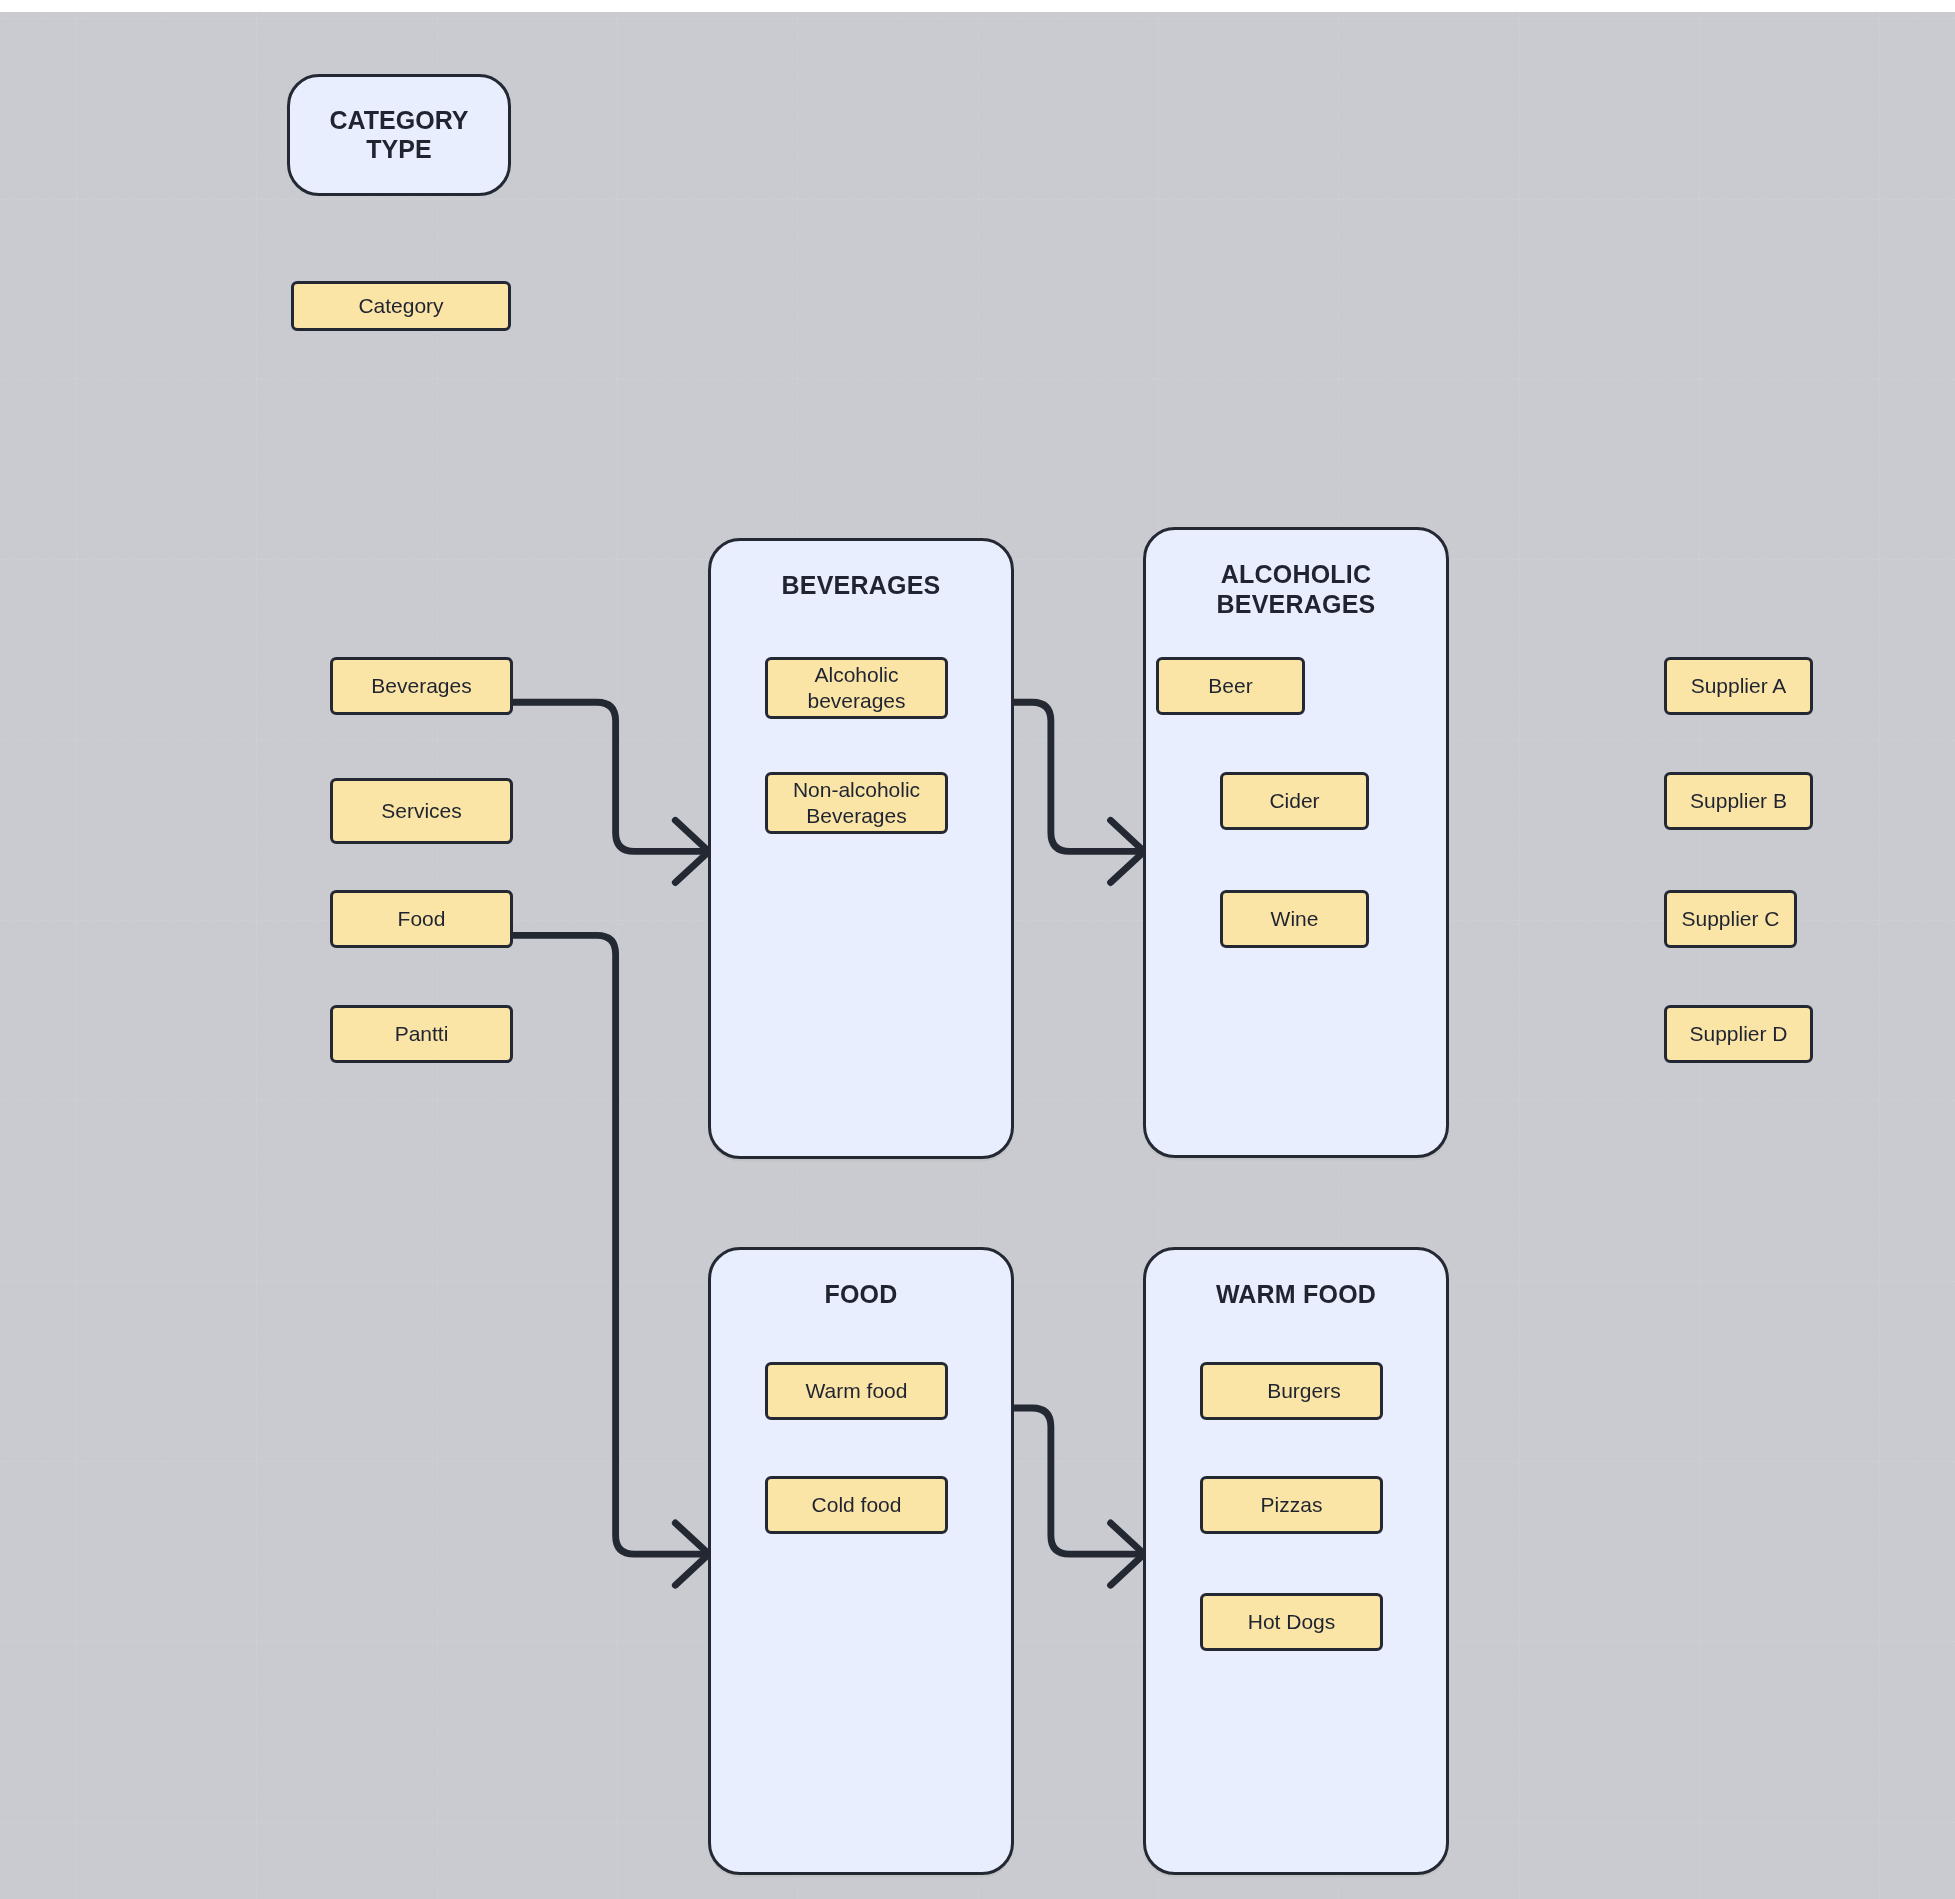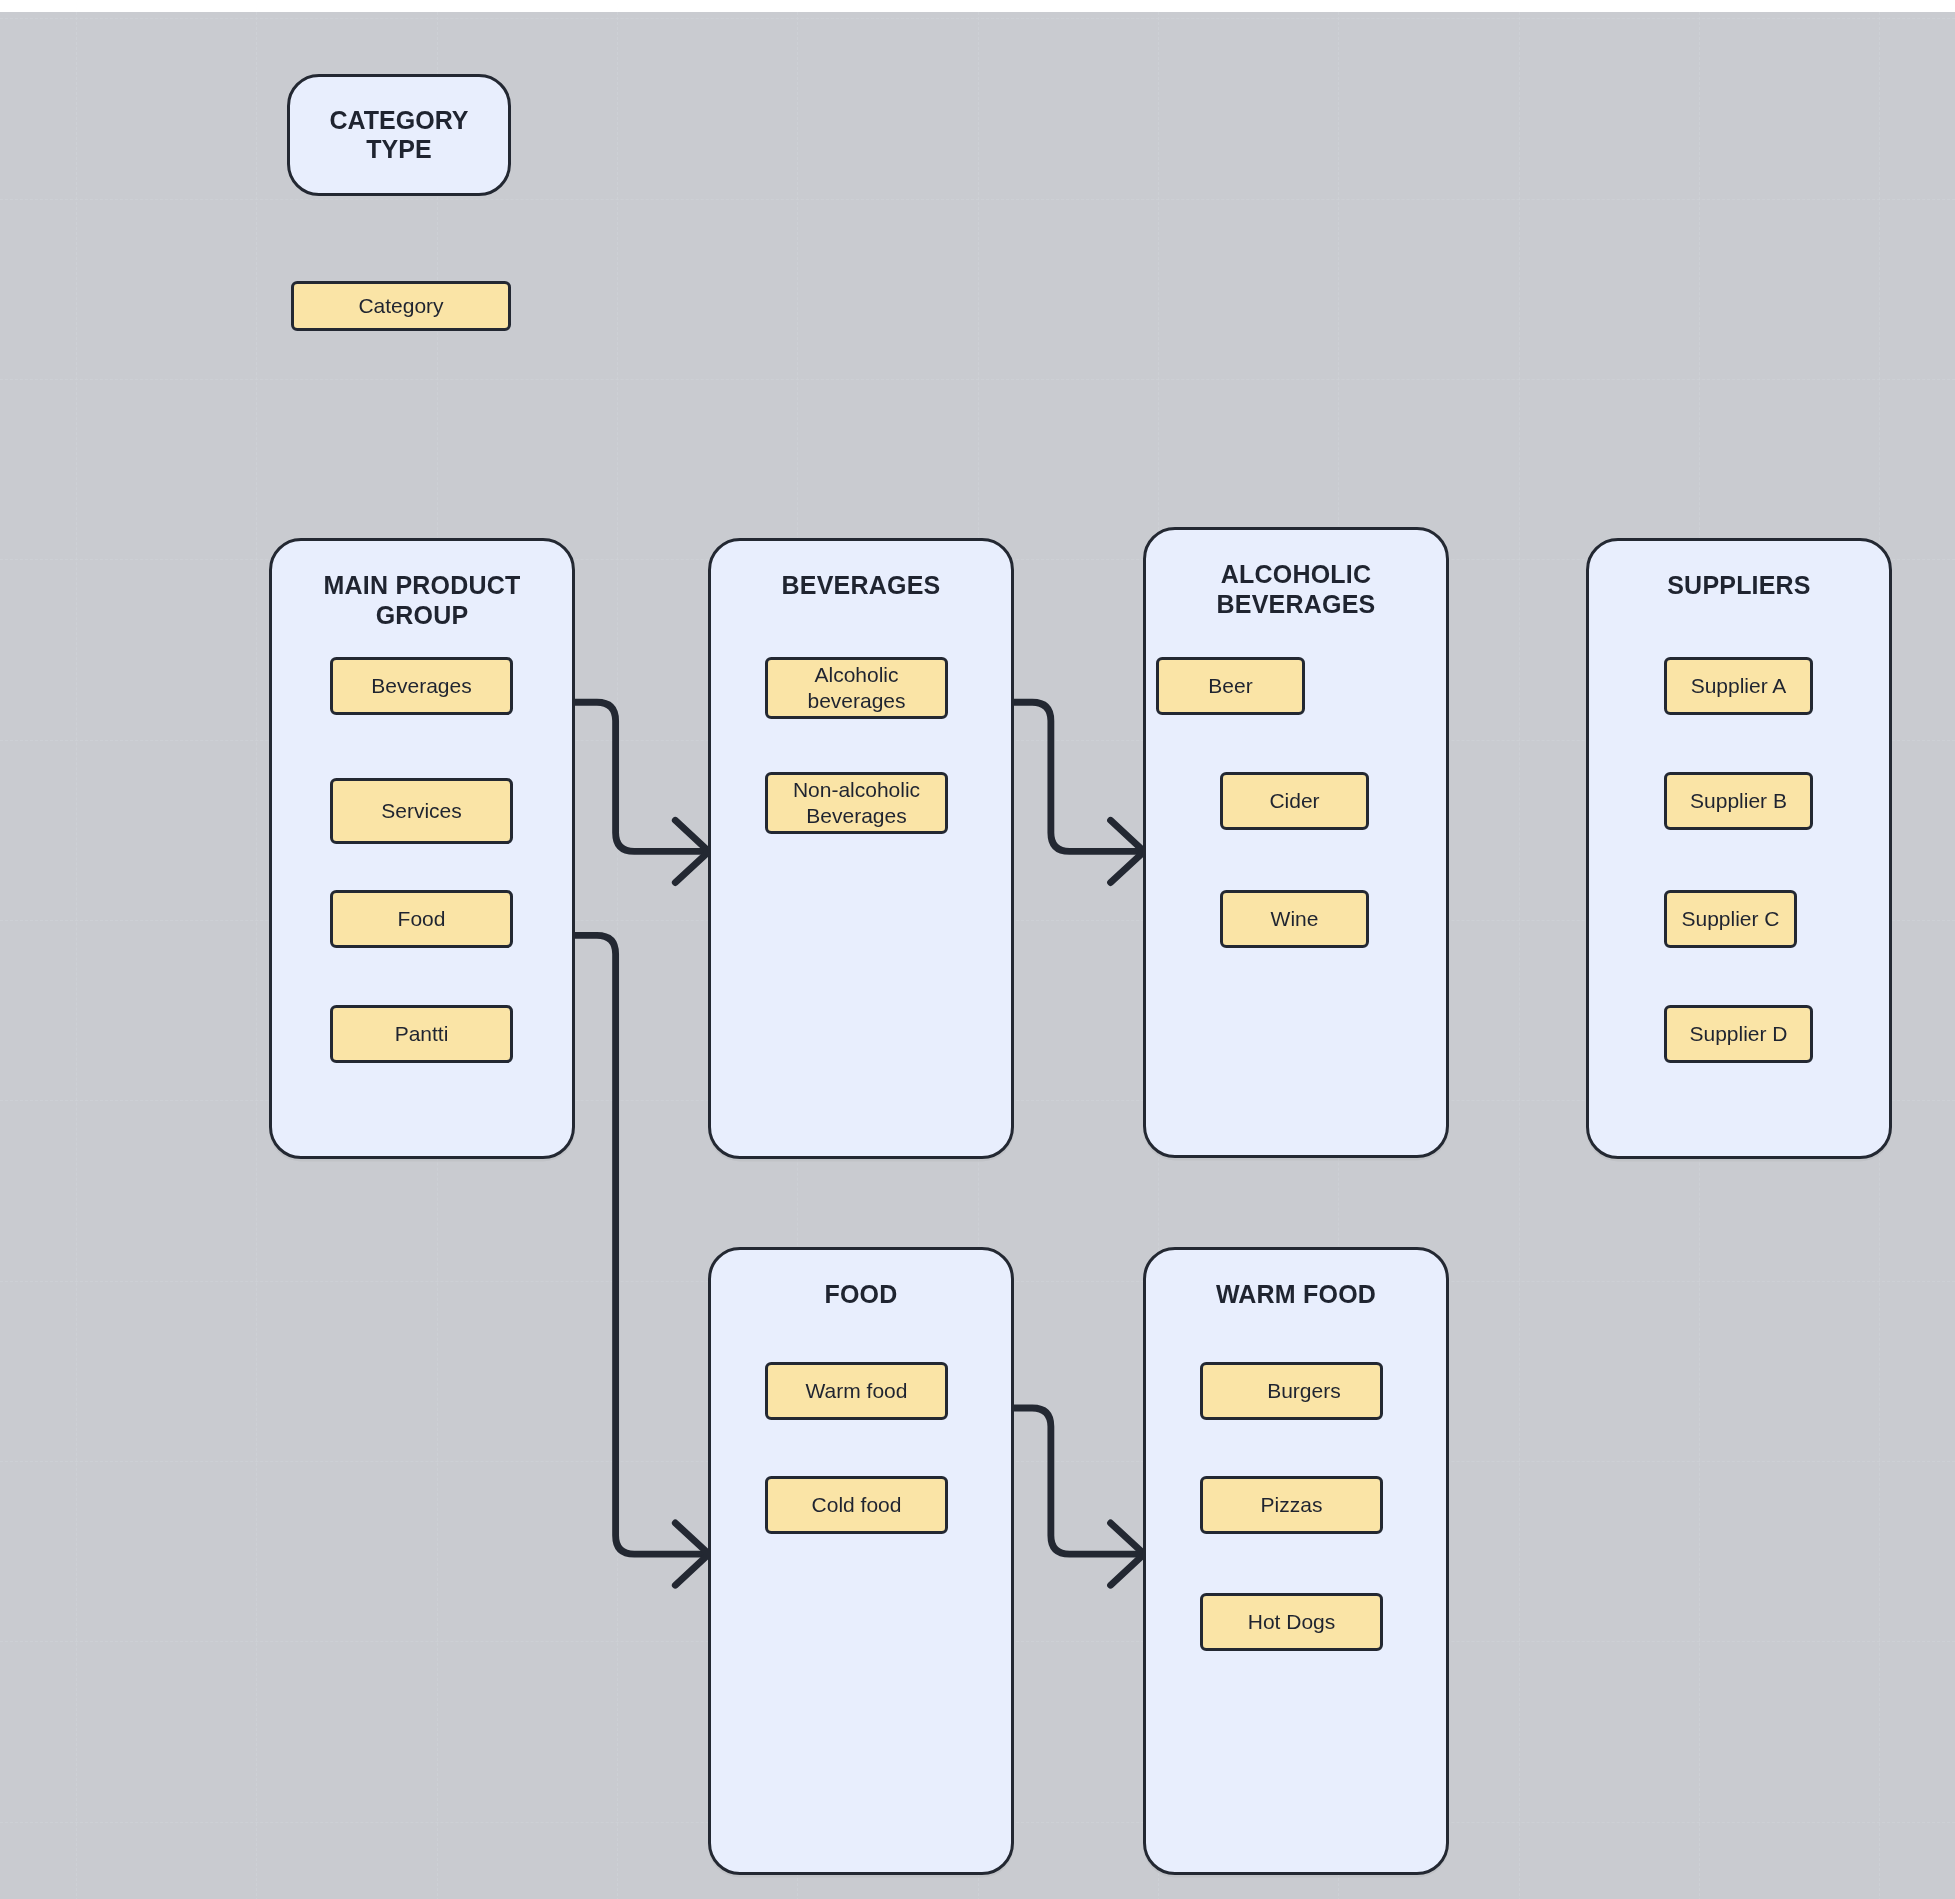--- a/index.html
+++ b/index.html
@@ -161,26 +161,20 @@
     <div>
       <span>CATEGORY</span><br>
       <span>TYPE</span>
     </div>
   </div>
 
   <div class="item" style="left:291px; top:269px; width:220px; height:50px;">
     <span>Category</span>
   </div>
 
-  <div class="group" style="left:269px; top:526px; width:306px; height:621px;">
-    <div class="group-title">
-      <span>MAIN PRODUCT</span><br>
-      <span>GROUP</span>
-    </div>
-  </div>
   <div class="item" style="left:330px; top:645px; width:183px; height:58px;">
     <span>Beverages</span>
   </div>
   <div class="item" style="left:330px; top:766px; width:183px; height:66px;">
     <span>Services</span>
   </div>
   <div class="item" style="left:330px; top:878px; width:183px; height:58px;">
     <span>Food</span>
   </div>
   <div class="item" style="left:330px; top:993px; width:183px; height:58px;">
@@ -210,25 +204,20 @@
   <div class="item" style="left:1156px; top:645px; width:149px; height:58px;justify-content:center;">
     <span>Beer</span>
   </div>
   <div class="item" style="left:1220px; top:760px; width:149px; height:58px;">
     <span>Cider</span>
   </div>
   <div class="item" style="left:1220px; top:878px; width:149px; height:58px;">
     <span>Wine</span>
   </div>
 
-  <div class="group" style="left:1586px; top:526px; width:306px; height:621px;">
-    <div class="group-title">
-      <span>SUPPLIERS</span>
-    </div>
-  </div>
   <div class="item" style="left:1664px; top:645px; width:149px; height:58px;">
     <span>Supplier A</span>
   </div>
   <div class="item" style="left:1664px; top:760px; width:149px; height:58px;">
     <span>Supplier B</span>
   </div>
   <div class="item" style="left:1664px; top:878px; width:133px; height:58px;">
     <span>Supplier C</span>
   </div>
   <div class="item" style="left:1664px; top:993px; width:149px; height:58px;">

